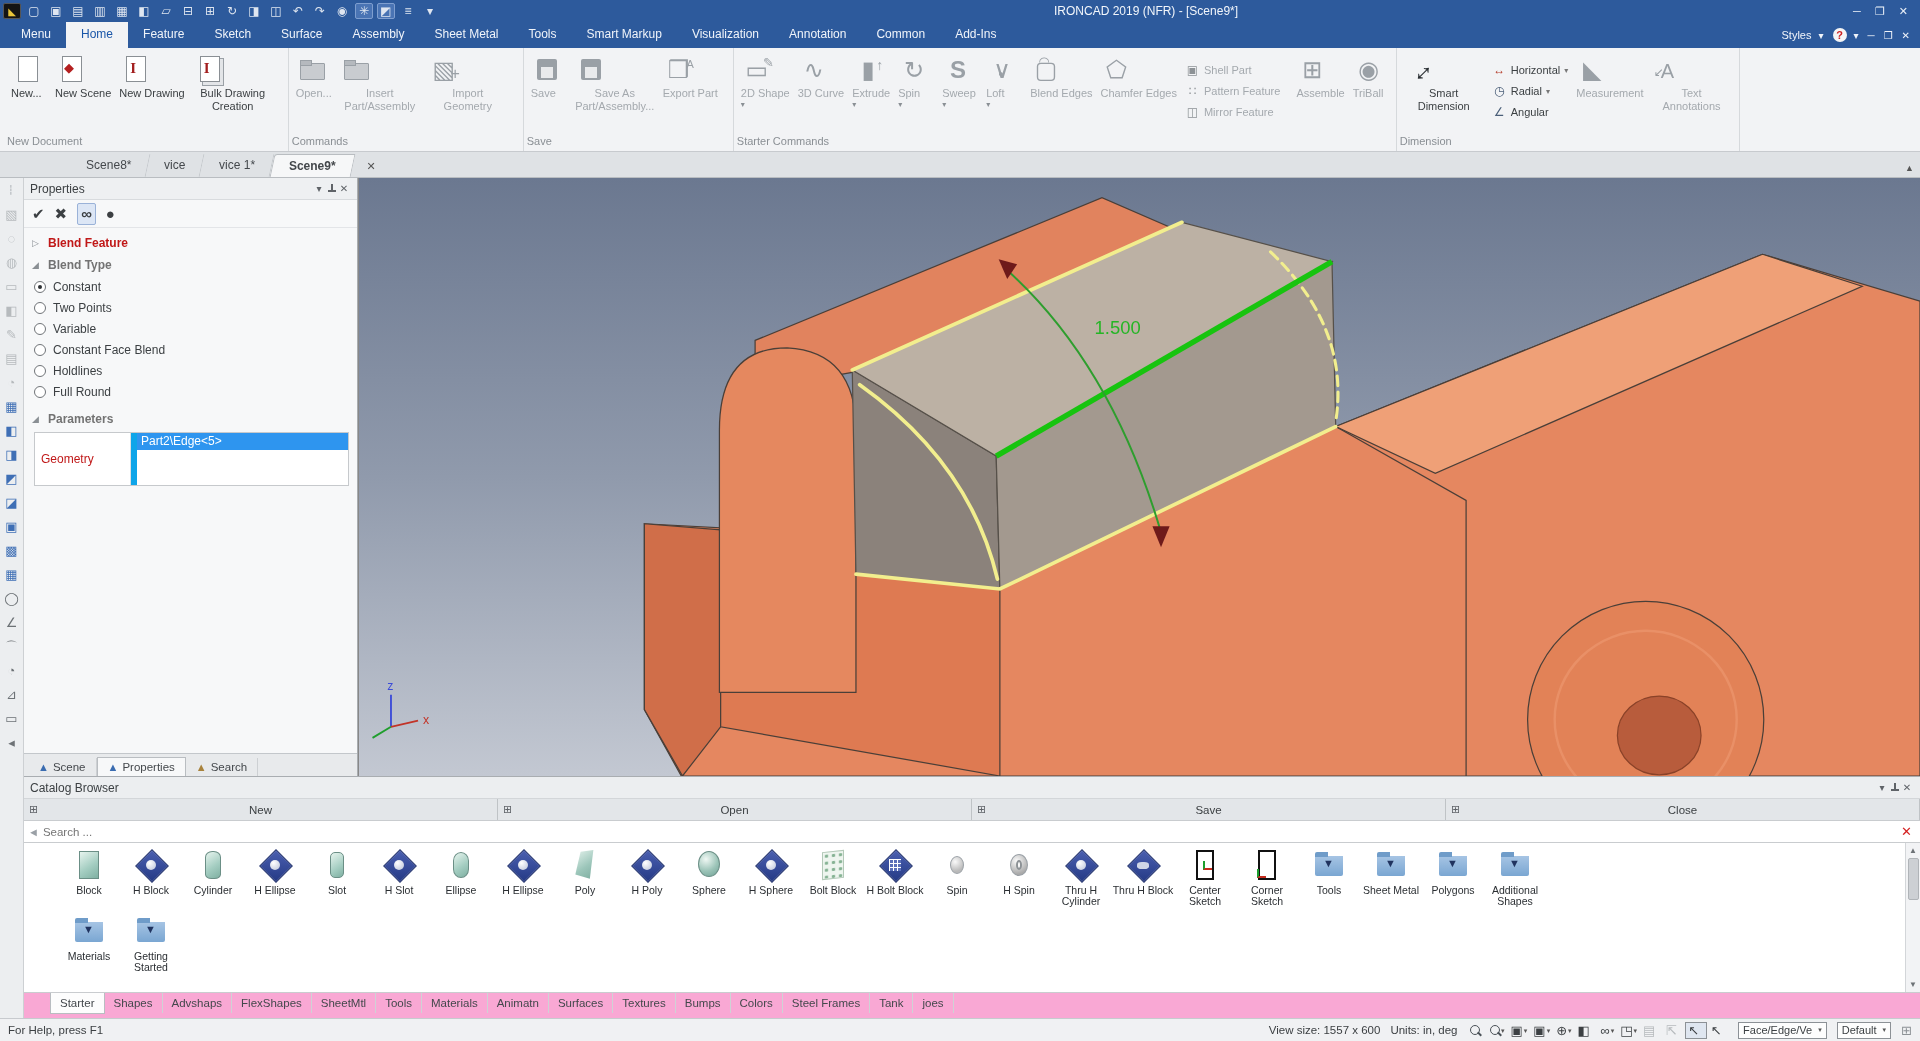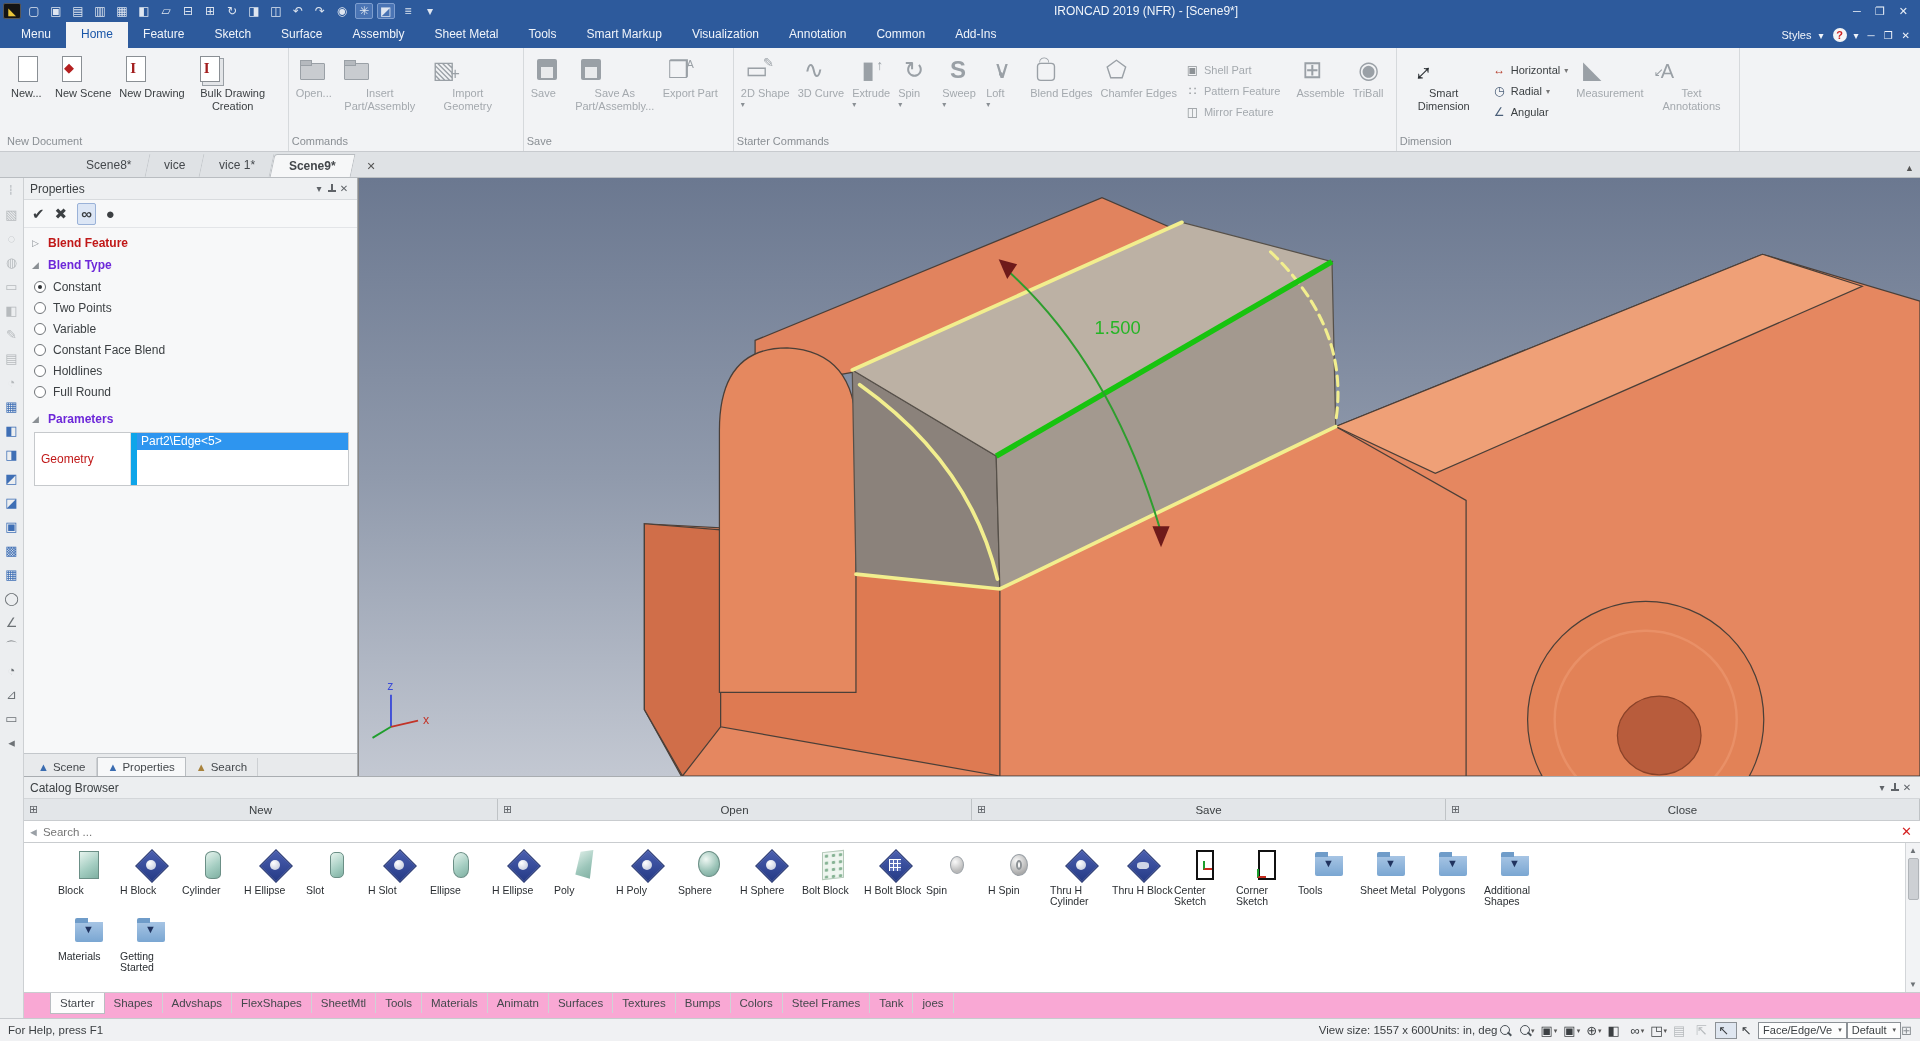--- a/index.html
+++ b/index.html
@@ -110,21 +110,21 @@
   .pp-hico{width:14px;text-align:center;color:#5f6368;font-size:10px;cursor:pointer}
   .pinico{display:inline-block;width:11px;height:11px;position:relative;cursor:pointer}
   .pinico::before{content:"";position:absolute;left:5px;top:1px;width:2px;height:6px;background:#5f6368}
   .pinico::after{content:"";position:absolute;left:2px;top:7px;width:8px;height:2px;background:#5f6368}
   .pp-toolbar{height:28px;display:flex;align-items:center;gap:10px;padding:0 8px;border-bottom:1px solid #e3e5e8}
   .pp-tb{font-size:15px;font-weight:bold;cursor:pointer;line-height:20px}
   .pp-tb.pressed{background:#dce6f5;border:1px solid #9ab2d8;border-radius:2px;padding:0 3px}
   .pp-body{flex:1;padding:4px 8px 0 8px;overflow:hidden}
   .sec-row{display:flex;align-items:center;gap:6px;height:22px}
   .tri{font-size:9px;color:#8a8f94;width:10px}
-  .sec-title{font-weight:bold;color:#6d28d9}
+  .sec-title{font-weight:bold;color:#737373}
   .sec-title.red{color:#c01818}
   .opt-row{display:flex;align-items:center;gap:7px;height:21px;padding-left:2px;cursor:pointer}
   .radio{width:12px;height:12px;border:1px solid #707478;border-radius:50%;background:#fff;position:relative;flex:0 0 auto}
   .radio.sel::after{content:"";position:absolute;left:3px;top:3px;width:4px;height:4px;border-radius:50%;background:#2b2f33}
   .param-table{display:grid;grid-template-columns:96px 1fr;border:1px solid #c6c9cc;background:#fff;margin:2px 0 0 2px}
   .param-label{display:flex;align-items:center;padding-left:6px;color:#c01818;border-right:1px solid #dcdfe2}
   .geo-list{height:52px;border-left:6px solid #0ea5e9;background:#fff;overflow:hidden}
   .geo-item{height:17px;line-height:17px;padding:0 4px;cursor:pointer}
   .geo-item.sel{background:#2e95ef;color:#fff}
   .pp-spacer{flex:1}
@@ -148,21 +148,21 @@
   .cat-btn{flex:1;display:flex;align-items:center;justify-content:center;position:relative;border-right:1px solid #bfc3c6;font-size:11.5px;color:#3c4043;cursor:pointer}
   .cat-btn .cbi{position:absolute;left:5px;top:3px;width:14px;height:14px;font-size:11px;color:#5f6368;line-height:14px}
   .cat-search{height:22px;background:#fff;border-bottom:1px solid #c9cccf;display:flex;align-items:center;padding:0 4px;gap:4px}
   .cs-back{color:#9aa0a6;font-size:11px}
   .cat-search input{flex:1;border:none;outline:none;font-size:11.5px;font-family:inherit;color:#444}
   .cs-clear{color:#d42020;font-weight:bold;font-size:13px;padding:0 4px;cursor:pointer}
   .cat-items{flex:1;display:flex;min-height:0}
   .cat-grid{flex:1;padding:4px 0 0 34px}
   .cat-row{display:flex;margin-bottom:6px}
   .cat-item{width:62px;display:flex;flex-direction:column;align-items:center;cursor:pointer}
-  .cat-item .clabel{font-size:10.5px;line-height:11px;color:#2b2f33;margin-top:2px;width:62px}
+  .cat-item .clabel{font-size:10.5px;line-height:11px;text-align:center;color:#2b2f33;margin-top:2px;width:62px}
   .ci{width:38px;height:36px;position:relative}
   .ci::before{content:"";position:absolute}
   .ci[data-icon="cube"]::before{inset:4px 9px;background:linear-gradient(145deg,#e7f4ee,#a5cec2 55%,#7fb0a2);border:1px solid #6b8f86}
   .ci[data-icon="cylinder"]::before{inset:4px 11px;background:linear-gradient(145deg,#e7f4ee,#a5cec2 55%,#7fb0a2);border:1px solid #6b8f86;border-radius:45% 45% 40% 40%/22% 22% 16% 16%}
   .ci[data-icon="slab"]::before{inset:5px 12px;background:linear-gradient(145deg,#e7f4ee,#a5cec2 60%,#7fb0a2);border:1px solid #6b8f86;border-radius:5px}
   .ci[data-icon="cylinder-round"]::before{inset:5px 11px;background:linear-gradient(145deg,#e7f4ee,#a5cec2 55%,#7fb0a2);border:1px solid #6b8f86;border-radius:50%/34%}
   .ci[data-icon="prism"]::before{inset:3px 8px;background:linear-gradient(145deg,#e7f4ee,#9cc6ba 55%,#78a99b);clip-path:polygon(30% 6%,88% 0,72% 96%,6% 82%)}
   .ci[data-icon="sphere"]::before{inset:4px 8px 6px 8px;border-radius:50%;background:radial-gradient(circle at 35% 30%,#f0f8f4,#9cc4b8 55%,#6fa195);border:1px solid #6b8f86}
   .ci[data-icon="sphere-gray"]::before{inset:9px 12px;border-radius:50%;background:radial-gradient(circle at 35% 30%,#fafafa,#b9b9b9 70%);border:1px solid #9aa0a6}
   .ci[data-icon="ring-gray"]::before{inset:7px 10px;border-radius:50%;background:radial-gradient(circle at 35% 30%,#fafafa,#a9a9a9 75%);border:1px solid #9aa0a6}
@@ -183,21 +183,21 @@
   .ci[data-icon="folder"]::after{content:"▼";position:absolute;left:13px;top:10px;font-size:11px;color:#20335f}
   .cat-scroll{width:15px;background:#f2f3f5;border-left:1px solid #d3d6d9;display:flex;flex-direction:column;align-items:center}
   .cat-scroll .arr{font-size:8px;color:#6d7276;padding:3px 0;cursor:pointer}
   .cat-scroll .thumb{width:11px;height:42px;background:#cdd0d4;border:1px solid #b0b4b8;border-radius:2px;cursor:pointer}
   .cat-scroll .sp{flex:1}
   .cat-tabs{height:26px;background:#f9a8d4;border-top:1px solid #c9cccf;display:flex;align-items:flex-start;padding-left:26px}
   .cattab{padding:4px 9px;font-size:11.5px;color:#44484c;border-right:1px solid #cfd2d5;cursor:pointer}
   .cattab.active{background:#fdfdfd;border:1px solid #b9bdc1;border-top:none;font-weight:normal}
 
   
-  .statusbar{height:23px;background:#f0f1f3;border-top:1px solid #c7cace;display:flex;align-items:center;padding:0 8px;gap:0;flex:0 0 auto;font-size:11.5px;color:#3c4043}
+  .statusbar{height:23px;background:#f0f1f3;border-top:1px solid #c7cace;display:flex;align-items:center;padding:0 8px;gap:10px;flex:0 0 auto;font-size:11.5px;color:#3c4043}
   .sb-spacer{flex:1}
   .sb-tools{display:flex;align-items:center;gap:2px}
   .sbi{display:flex;align-items:center;height:17px;padding:0 2px;position:relative;cursor:pointer}
   .sbi .g{font-size:13px;line-height:17px}
   .sbi.boxed{border:1px solid #8c9196;background:#dfe6f0}
   .sbi.pale .g{color:#b6babd}
   .sbi .caret{font-size:7px;color:#555;margin-left:1px}
   .sbi[data-icon^="zoom"]::before{content:"";width:8px;height:8px;border:1.5px solid #4b5258;border-radius:50%;display:block}
   .sbi[data-icon^="zoom"]::after{content:"";width:5px;height:2px;background:#4b5258;transform:rotate(45deg);position:absolute;left:9px;top:11px}
   .sb-select{height:17px;border:1px solid #8c9196;background:#fdfdfd;display:flex;align-items:center;padding:0 4px;gap:6px;font-size:11px;cursor:pointer}

